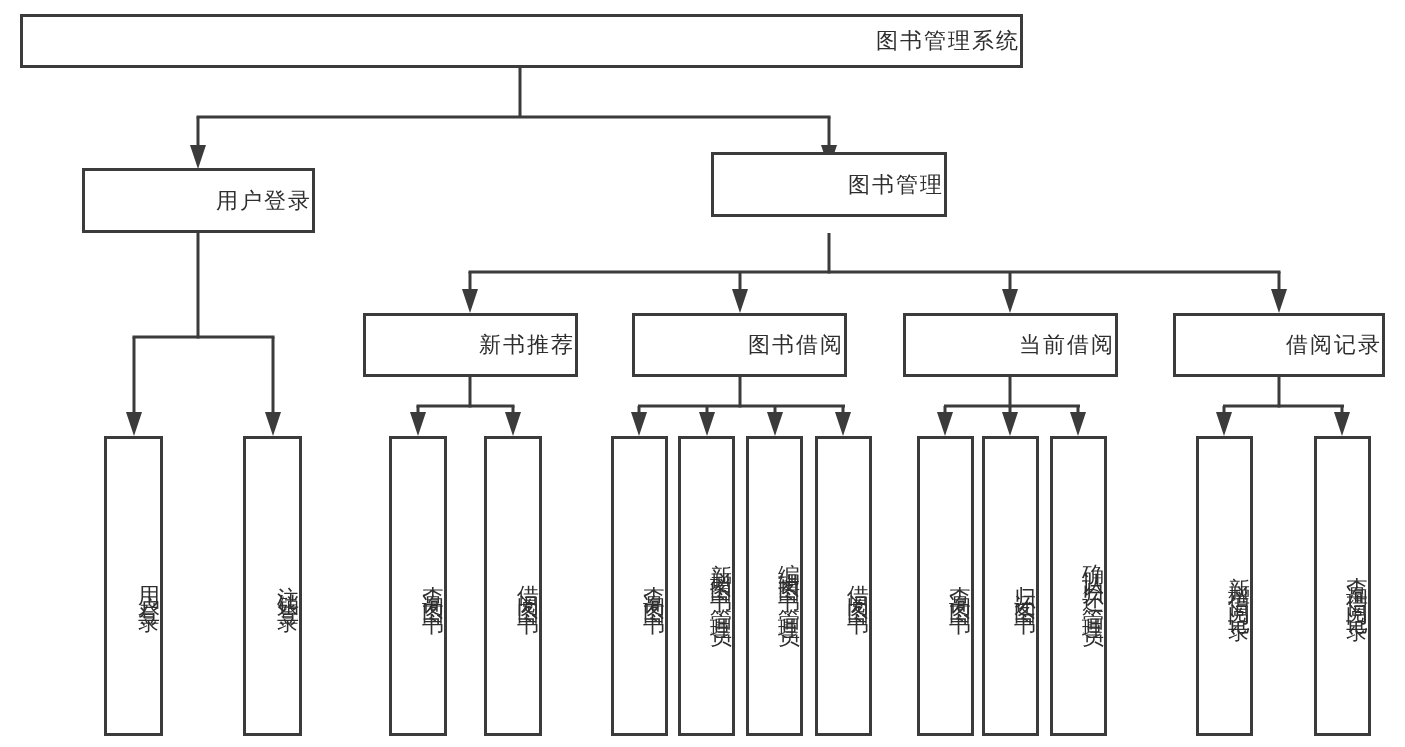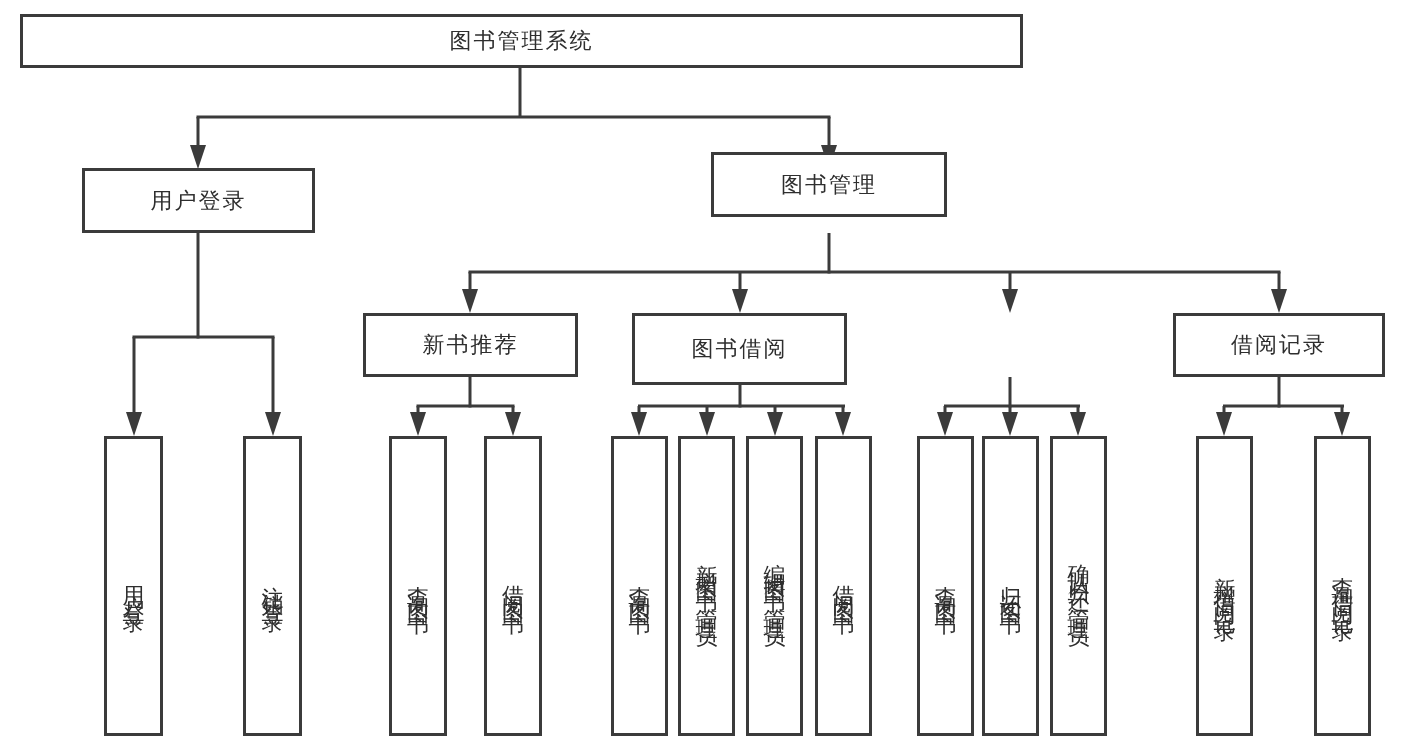--- a/index.html
+++ b/index.html
@@ -12,21 +12,21 @@
     overflow: hidden;
   }
   .connectors { position: absolute; left: 0; top: 0; width: 1405px; height: 747px; }
   .box {
     position: absolute;
     box-sizing: border-box;
     border: 3px solid #3b3b3b;
     background: #ffffff;
     display: flex;
     align-items: center;
-    justify-content: center;
+    justify-content: flex-end;
     color: #2e2e2e;
   }
   .hlabel {
     font-size: 22px;
     letter-spacing: 2px;
     white-space: nowrap;
   }
   .vlabel {
     writing-mode: vertical-rl;
     text-orientation: mixed;
@@ -140,22 +140,25 @@
   <div class="box" style="left:82px; top:168px; width:233px; height:65px;">
     <span class="hlabel">用户登录</span>
   </div>
   <div class="box" style="left:711px; top:152px; width:236px; height:65px;">
     <span class="hlabel">图书管理</span>
   </div>
 
   <div class="box" style="left:363px; top:313px; width:215px; height:64px;">
     <span class="hlabel">新书推荐</span>
   </div>
-  <div class="box" style="left:632px; top:313px; width:215px; height:72px;">
+  <div class="box" style="left:632px; top:313px; width:215px; height:64px;">
     <span class="hlabel">图书借阅</span>
+  </div>
+  <div class="box" style="left:903px; top:313px; width:215px; height:64px;">
+    <span class="hlabel">当前借阅</span>
   </div>
   <div class="box" style="left:1173px; top:313px; width:212px; height:64px;">
     <span class="hlabel">借阅记录</span>
   </div>
 
   <div class="box" style="left:104px; top:436px; width:59px; height:300px;">
     <span class="vlabel">用户登录</span>
   </div>
   <div class="box" style="left:243px; top:436px; width:59px; height:300px;">
     <span class="vlabel">注销登录</span>

